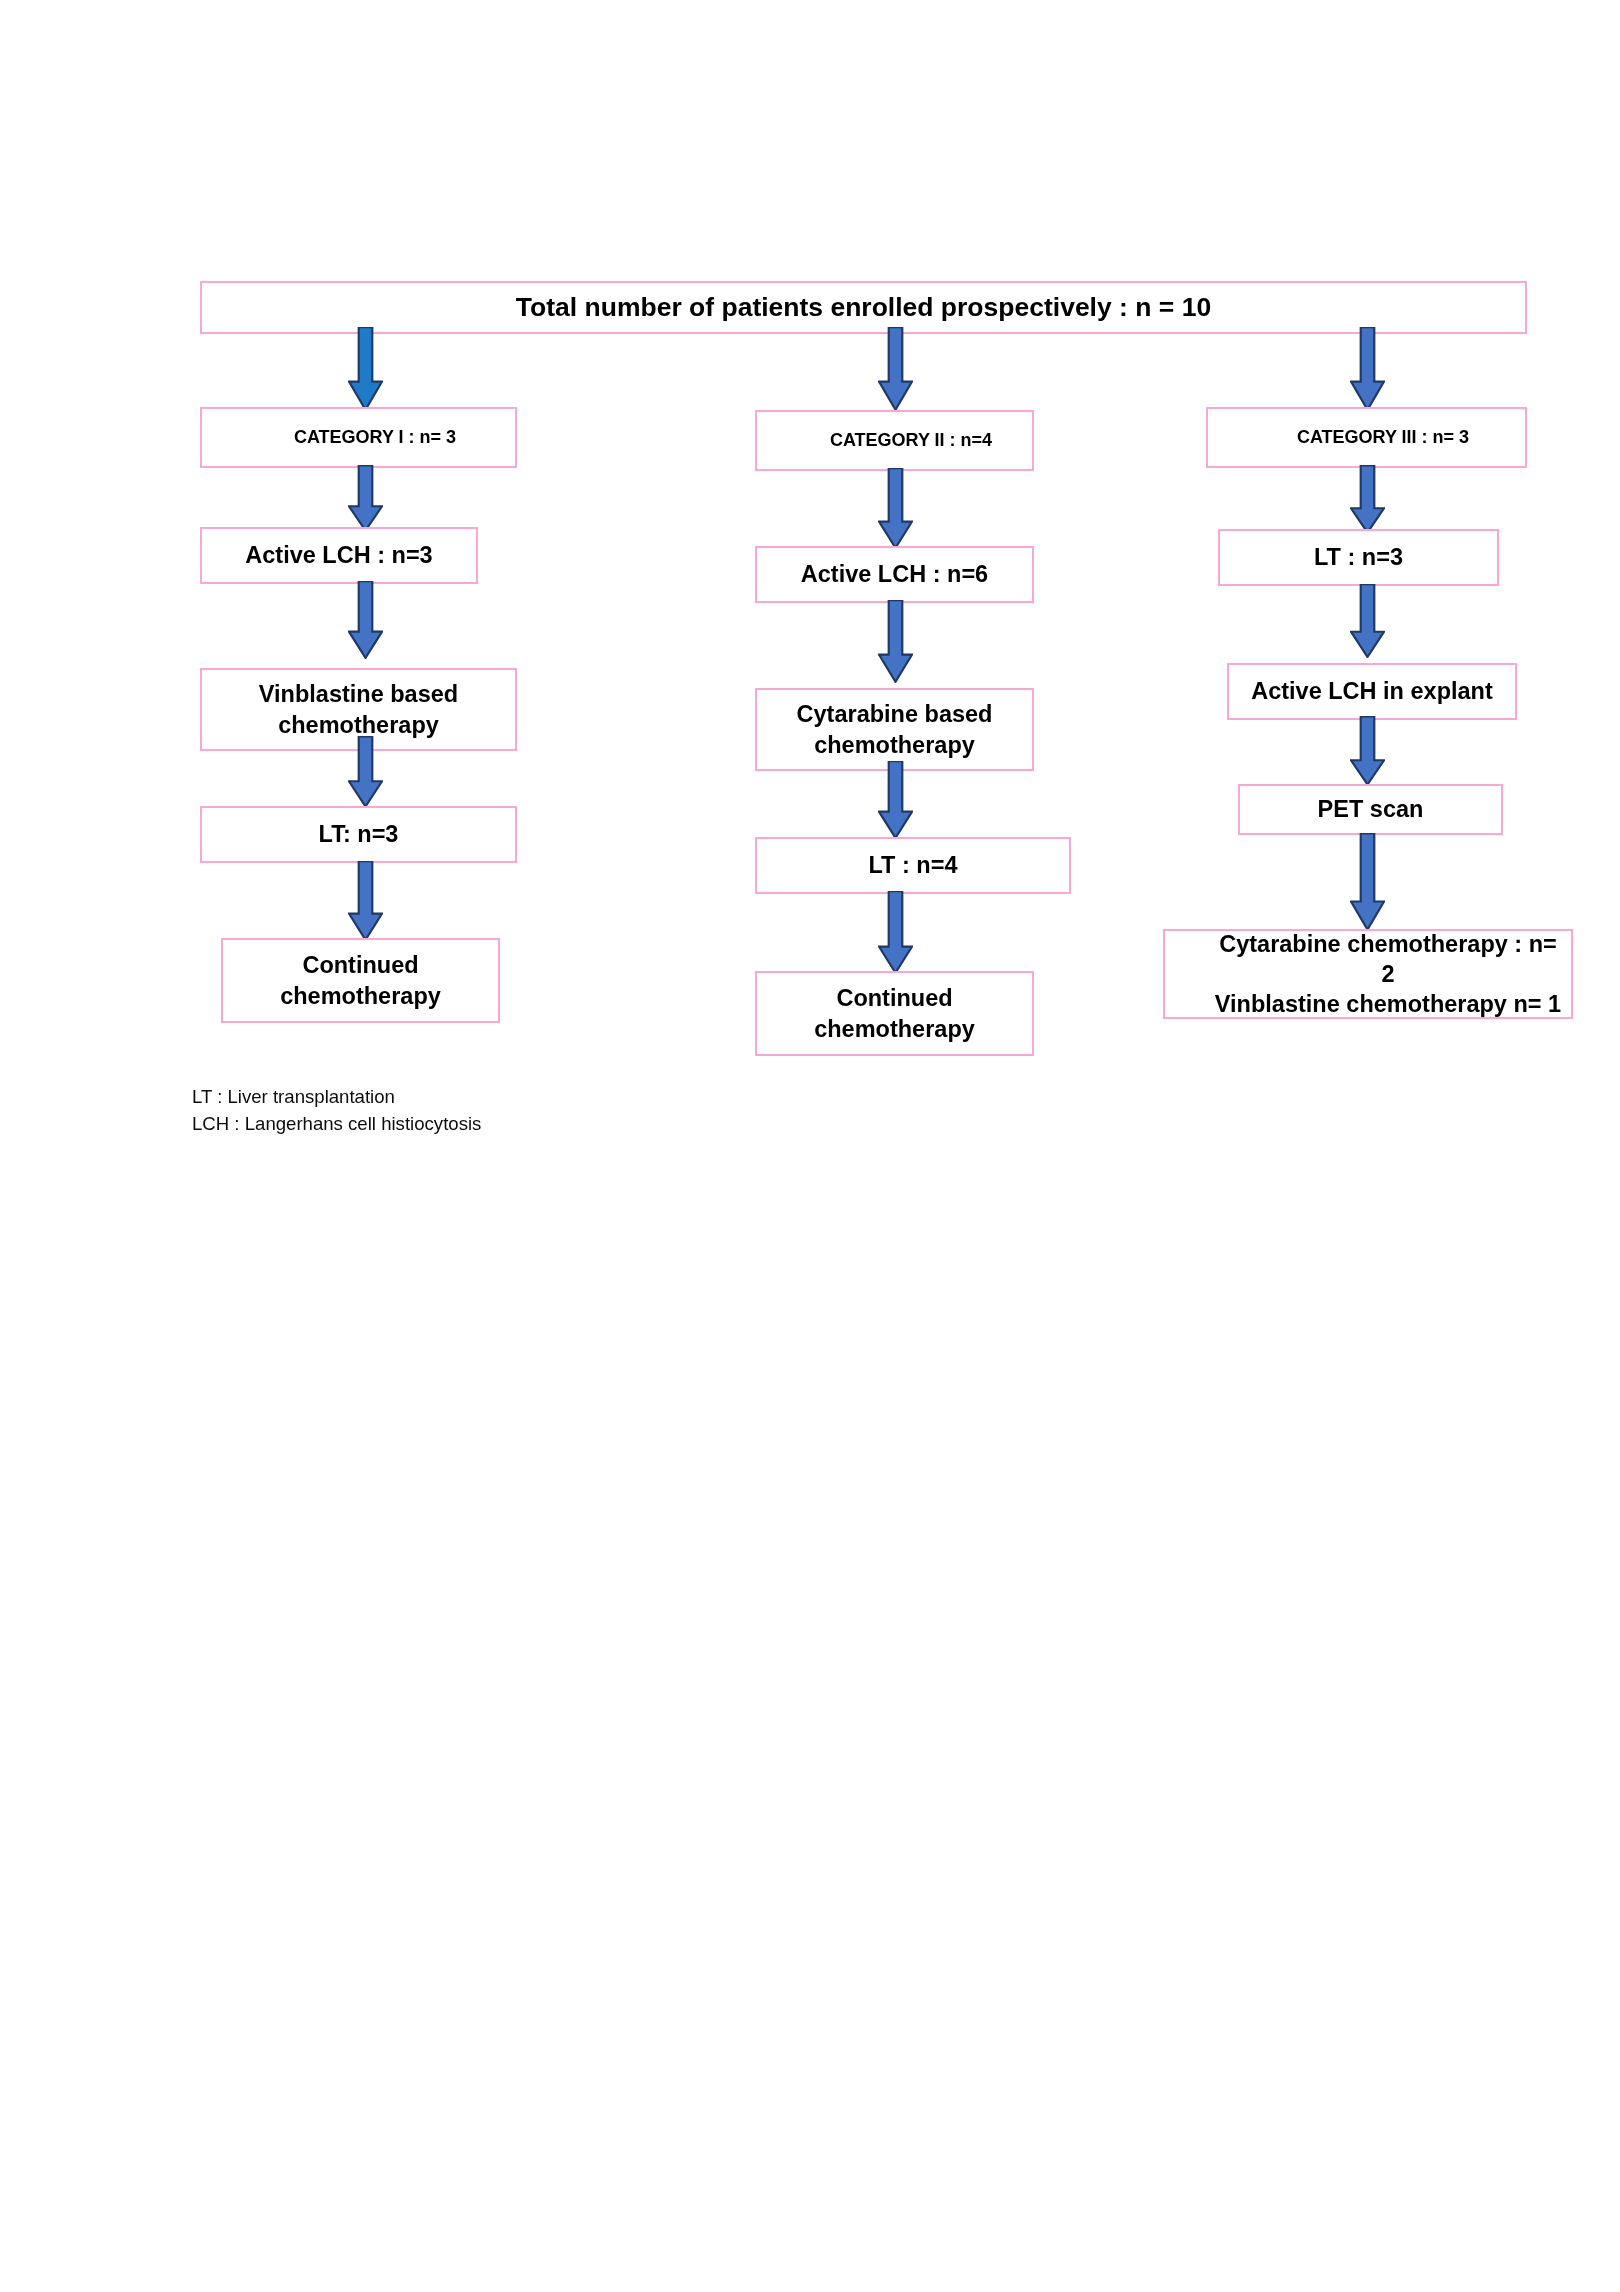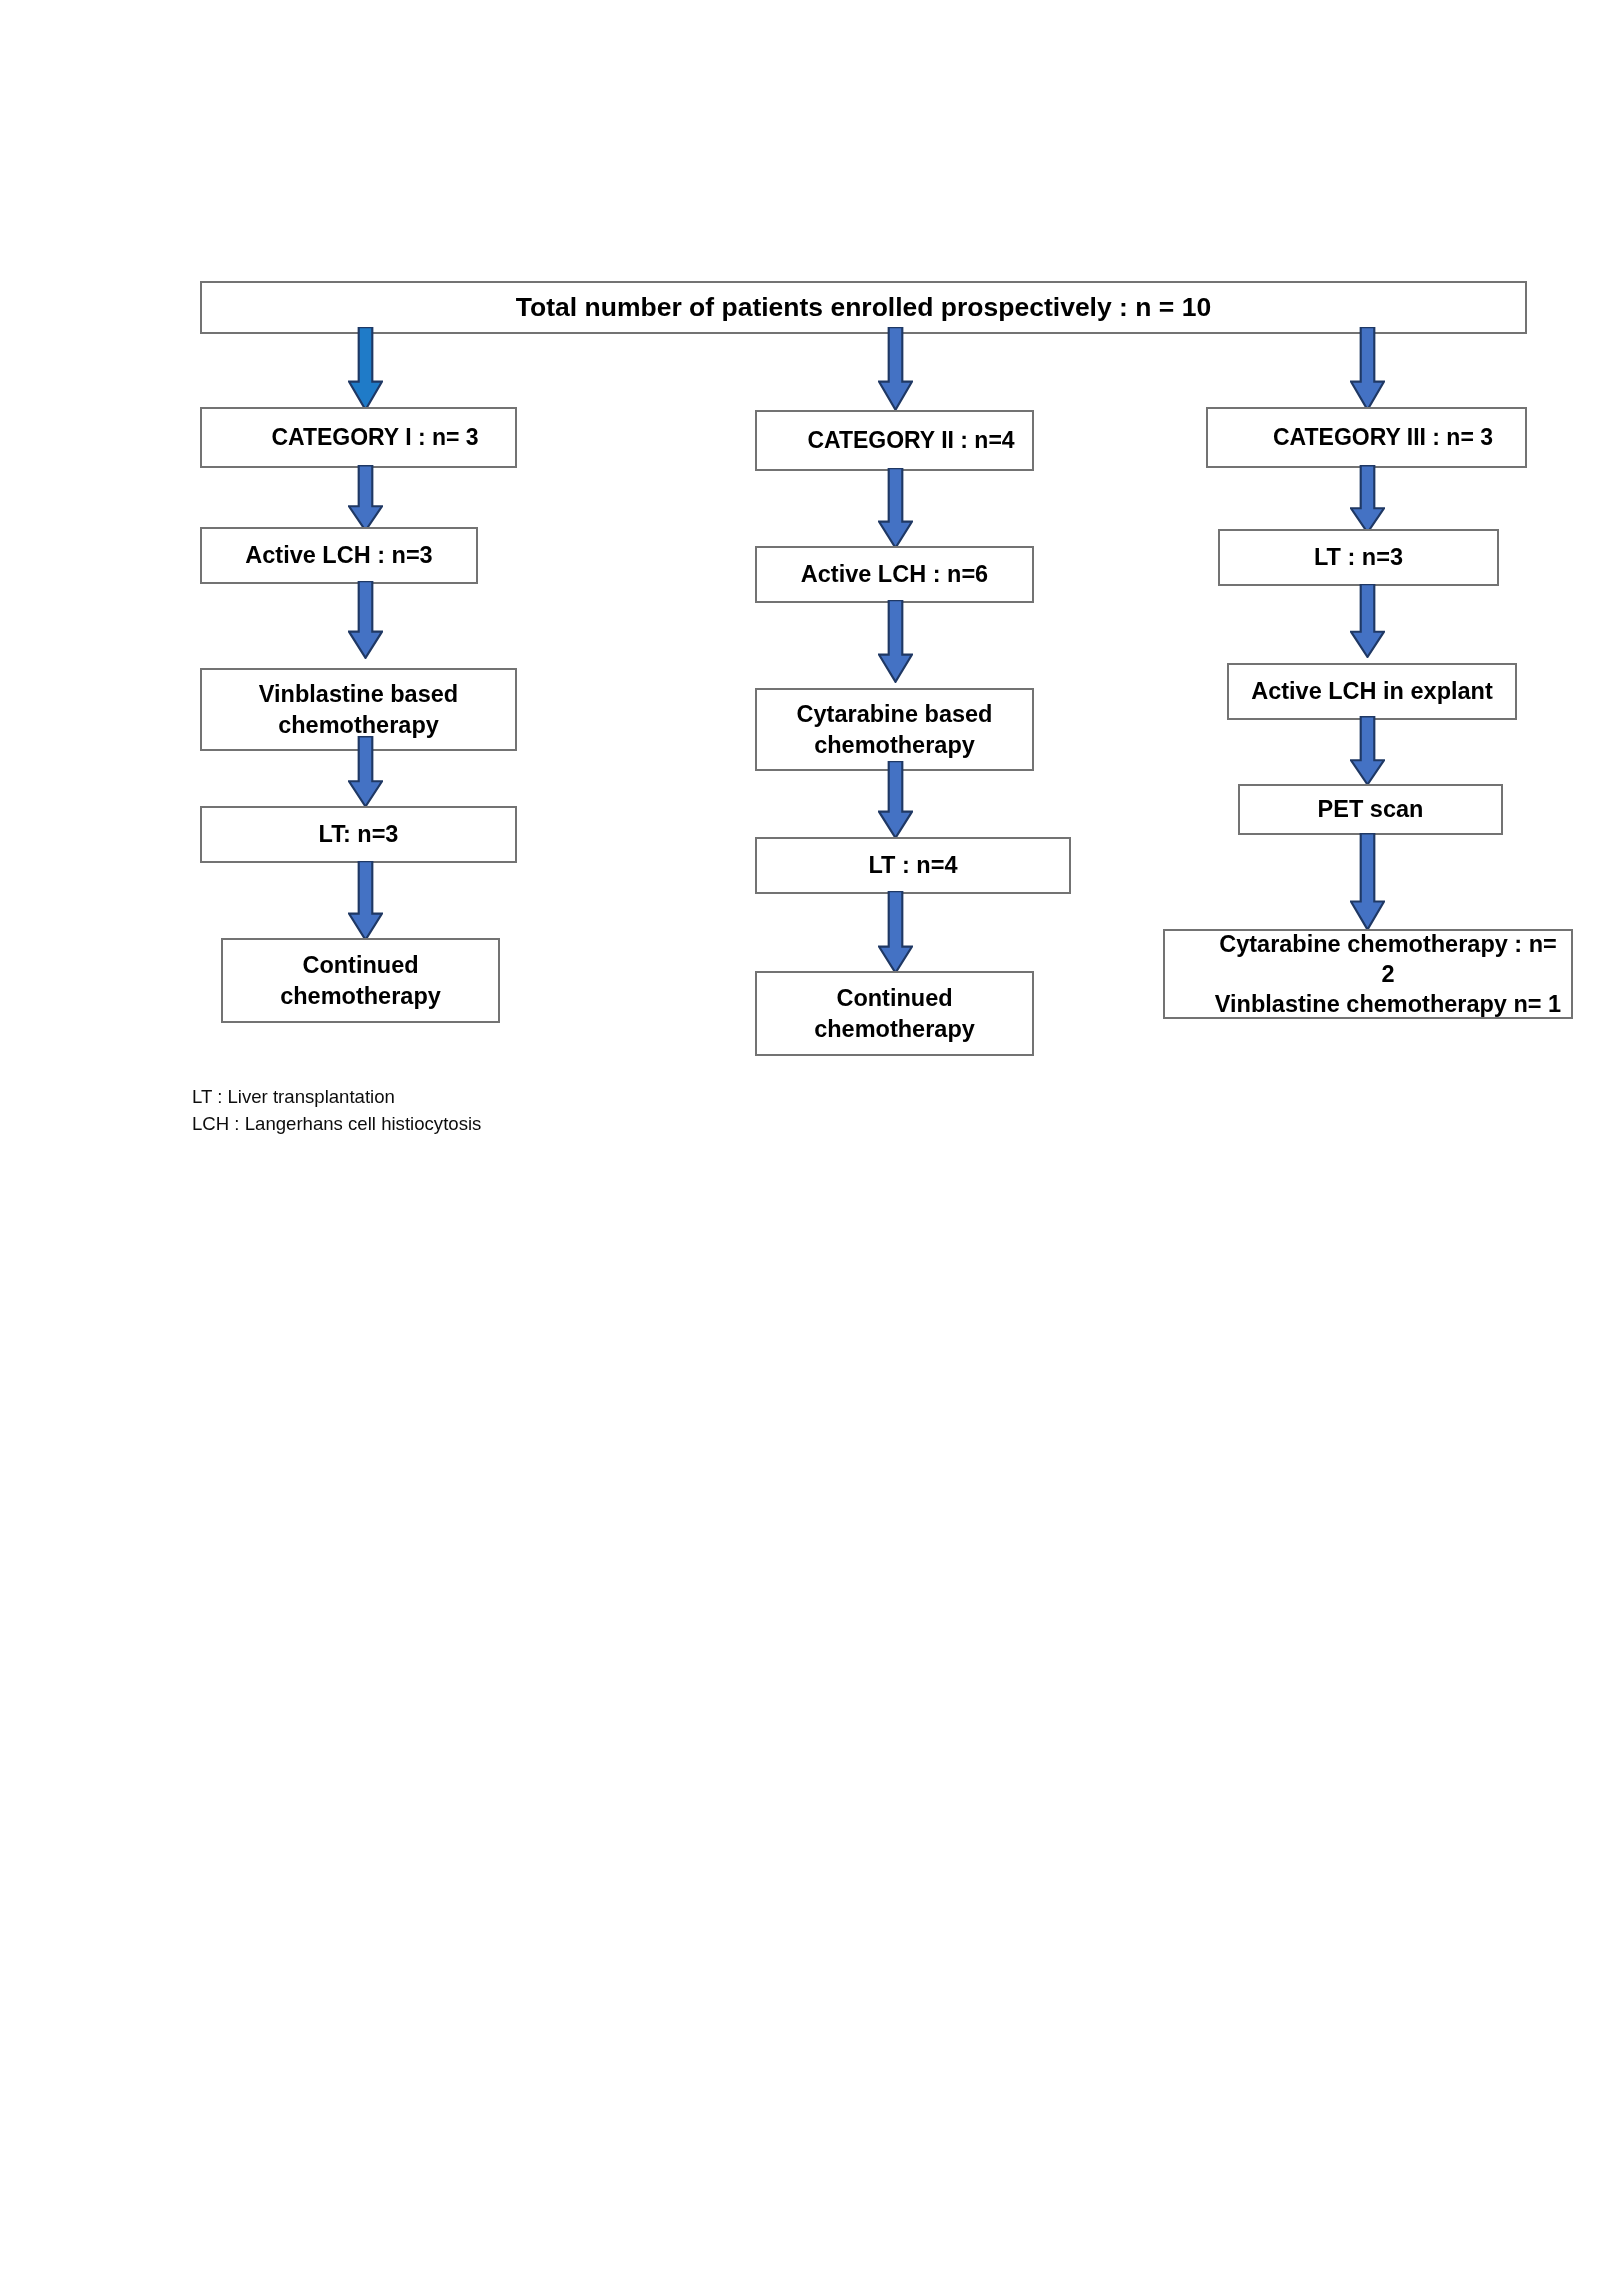--- a/index.html
+++ b/index.html
@@ -14,41 +14,41 @@
   #canvas {
     position: relative;
     width: 1620px;
     height: 2293px;
     background: #ffffff;
     overflow: hidden;
   }
   .node {
     position: absolute;
     box-sizing: border-box;
-    border: 2px solid #737373;
+    border: 2px solid #f9a8d4;
     background: #ffffff;
     display: flex;
     align-items: center;
     justify-content: center;
     text-align: center;
     font-weight: bold;
     line-height: 1.28;
     color: #000000;
   }
   .node .lines {
     width: 100%;
     padding: 0 7.8px;
     box-sizing: border-box;
   }
   .node .ln { display: block; }
   .title-node {
     font-size: 26.5px;
   }
   .cat-node {
-    font-size: 23px;
+    font-size: 18px;
     padding-left: 33px;
   }
   .step-node {
     font-size: 23.5px;
   }
   .final-node {
     font-size: 23.5px;
   }
   
   .arrow {

